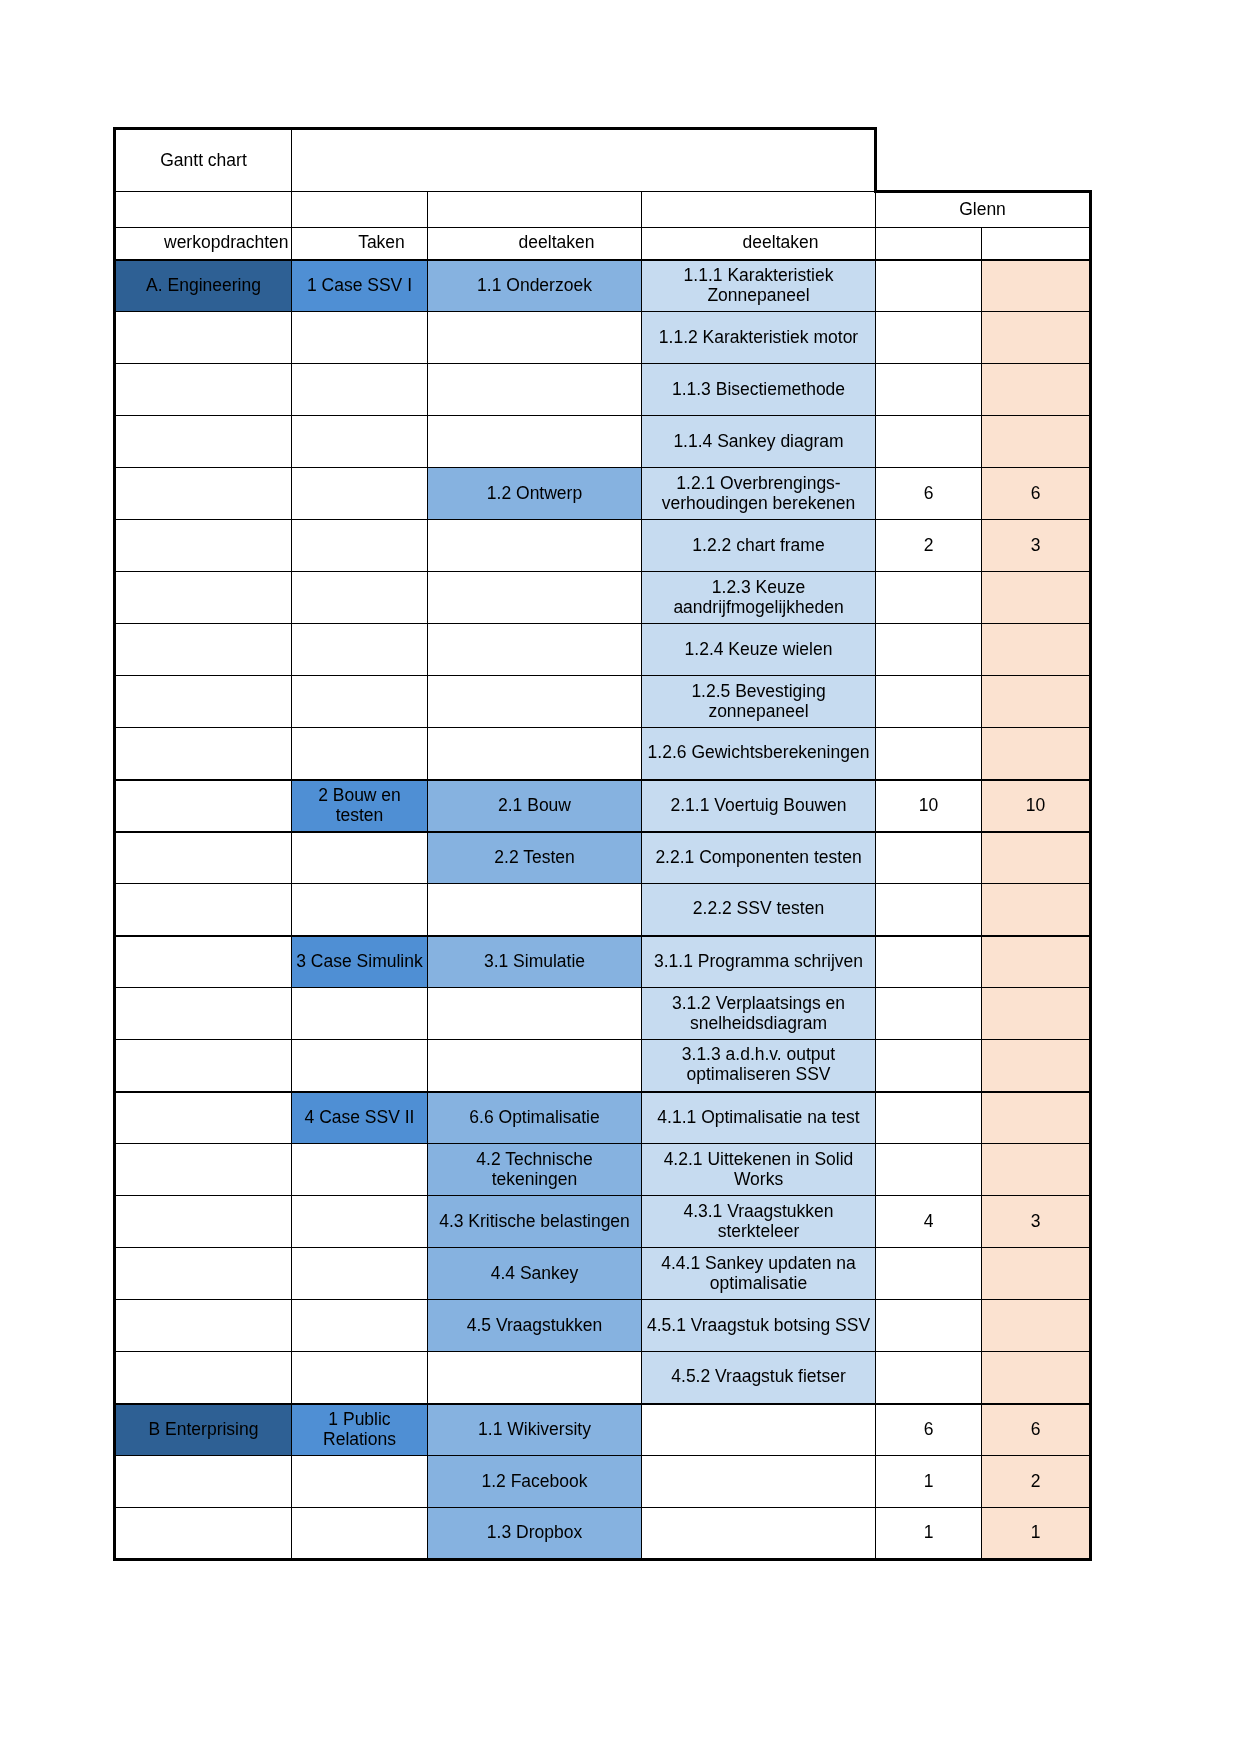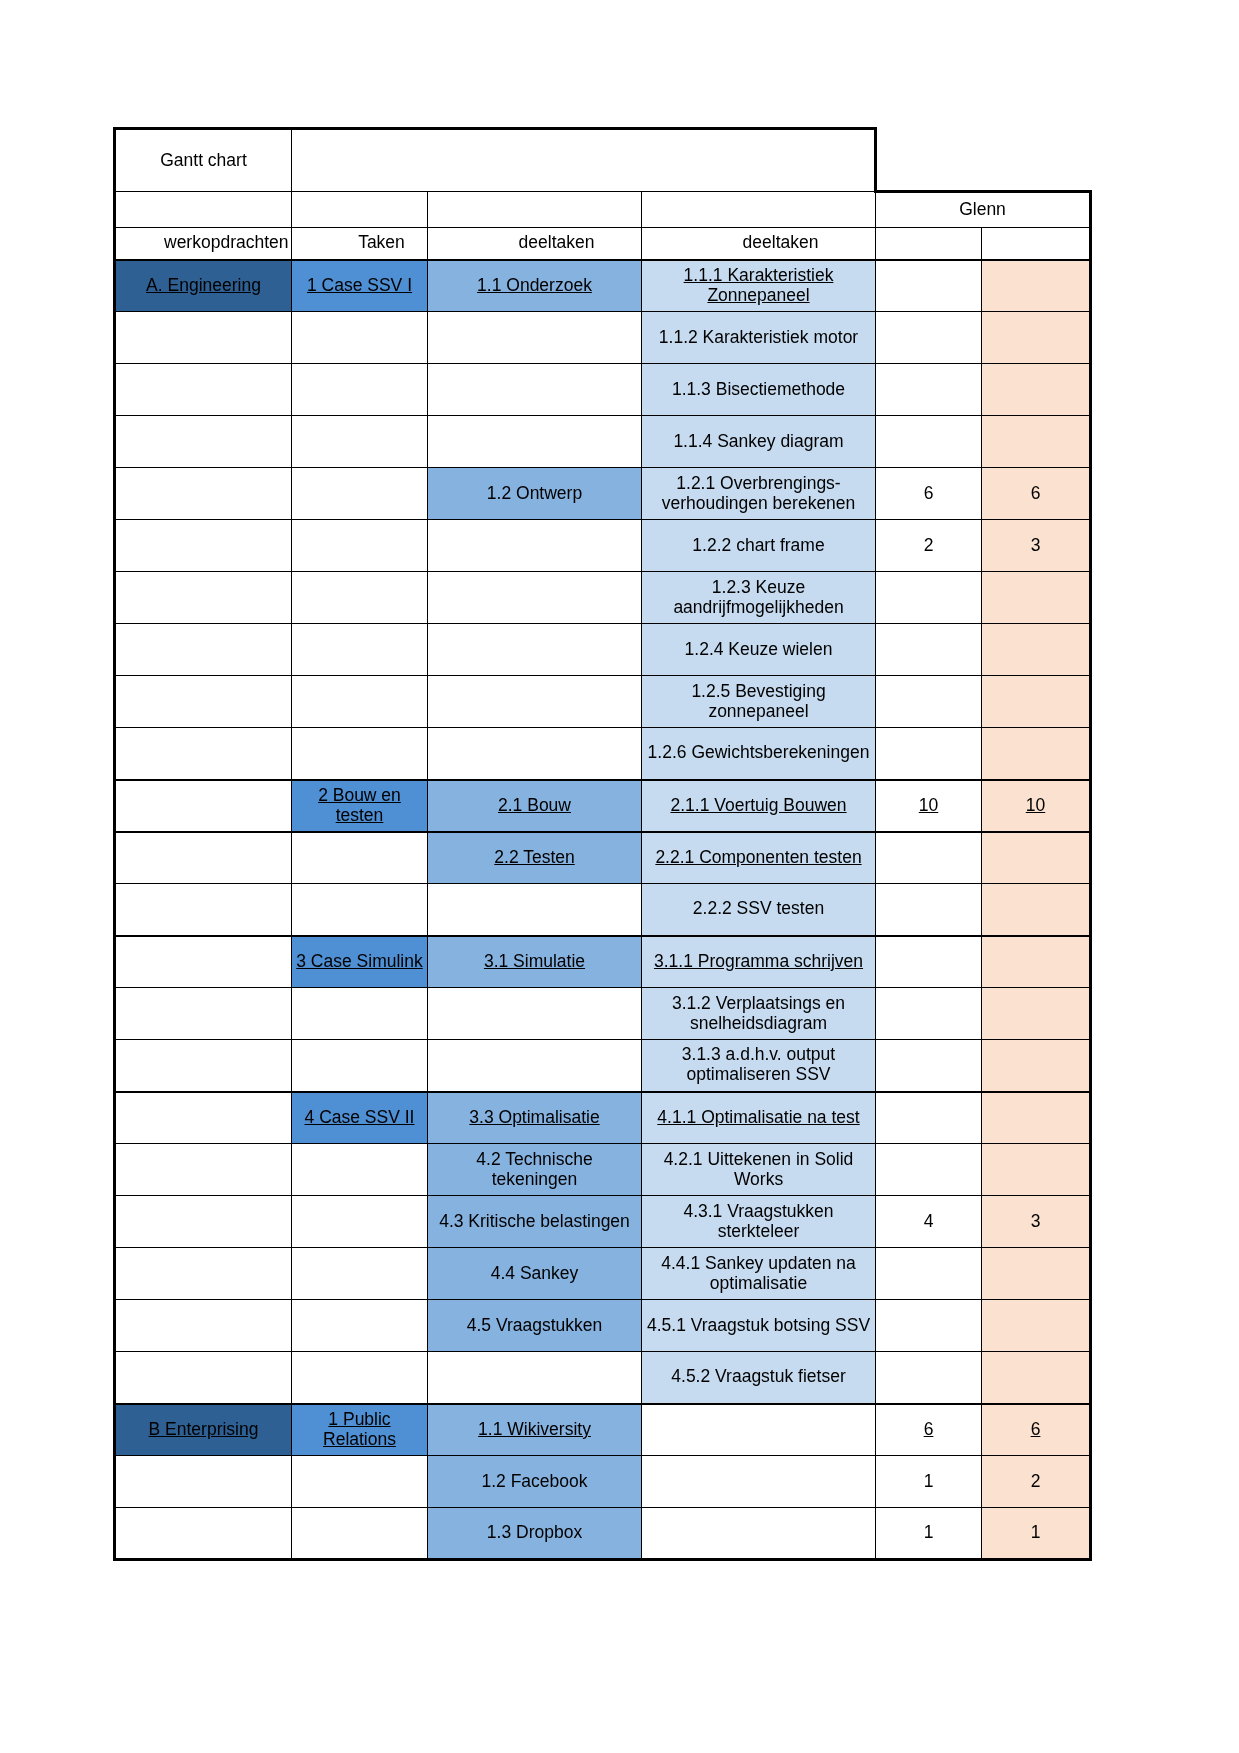--- a/index.html
+++ b/index.html
@@ -66,21 +66,21 @@
     border-top: 3px solid #000 !important;
     border-right: 3px solid #000 !important;
   }
 
   
   .edge-left   { border-left: 3px solid #000 !important; }
   .edge-right  { border-right: 3px solid #000 !important; }
   .edge-bottom { border-bottom: 3px solid #000 !important; }
 
   
-  .band-top { border-top: 2px solid #000 !important; text-decoration: underline; }
+  .band-top { border-top: 2px solid #000 !important; }
 
   
   .fill-lvl1 { background: #2e6094 !important; color: #000; }
   .fill-lvl2 { background: #4f8fd4 !important; color: #000; margin-top: 29px; }
   .fill-lvl3 { background: #86b2e0 !important; color: #000; }
   .fill-lvl4 { background: #c6dbf0 !important; color: #000; }
   .fill-orange { background: #fbe2d0 !important; }
   .fill-none { background: #ffffff !important; }
 
   .glenn-cell {
@@ -251,21 +251,21 @@
           <td class="fill-none edge-left"></td>
           <td class="fill-none"></td>
           <td class="fill-none"></td>
           <td class="fill-lvl4">3.1.3 a.d.h.v. output optimaliseren SSV</td>
           <td class="fill-none"></td>
           <td class="fill-orange edge-right"></td>
         </tr>
         <tr class="r-data">
           <td class="fill-none edge-left band-top"></td>
           <td class="fill-lvl2 band-top">4 Case SSV II</td>
-          <td class="fill-lvl3 band-top">3.3 Optimalisatie</td>
+          <td class="fill-lvl3 band-top">6.6 Optimalisatie</td>
           <td class="fill-lvl4 band-top">4.1.1 Optimalisatie na test</td>
           <td class="fill-none band-top"></td>
           <td class="fill-orange edge-right band-top"></td>
         </tr>
         <tr class="r-data">
           <td class="fill-none edge-left"></td>
           <td class="fill-none"></td>
           <td class="fill-lvl3">4.2 Technische tekeningen</td>
           <td class="fill-lvl4">4.2.1 Uittekenen in Solid Works</td>
           <td class="fill-none"></td>

